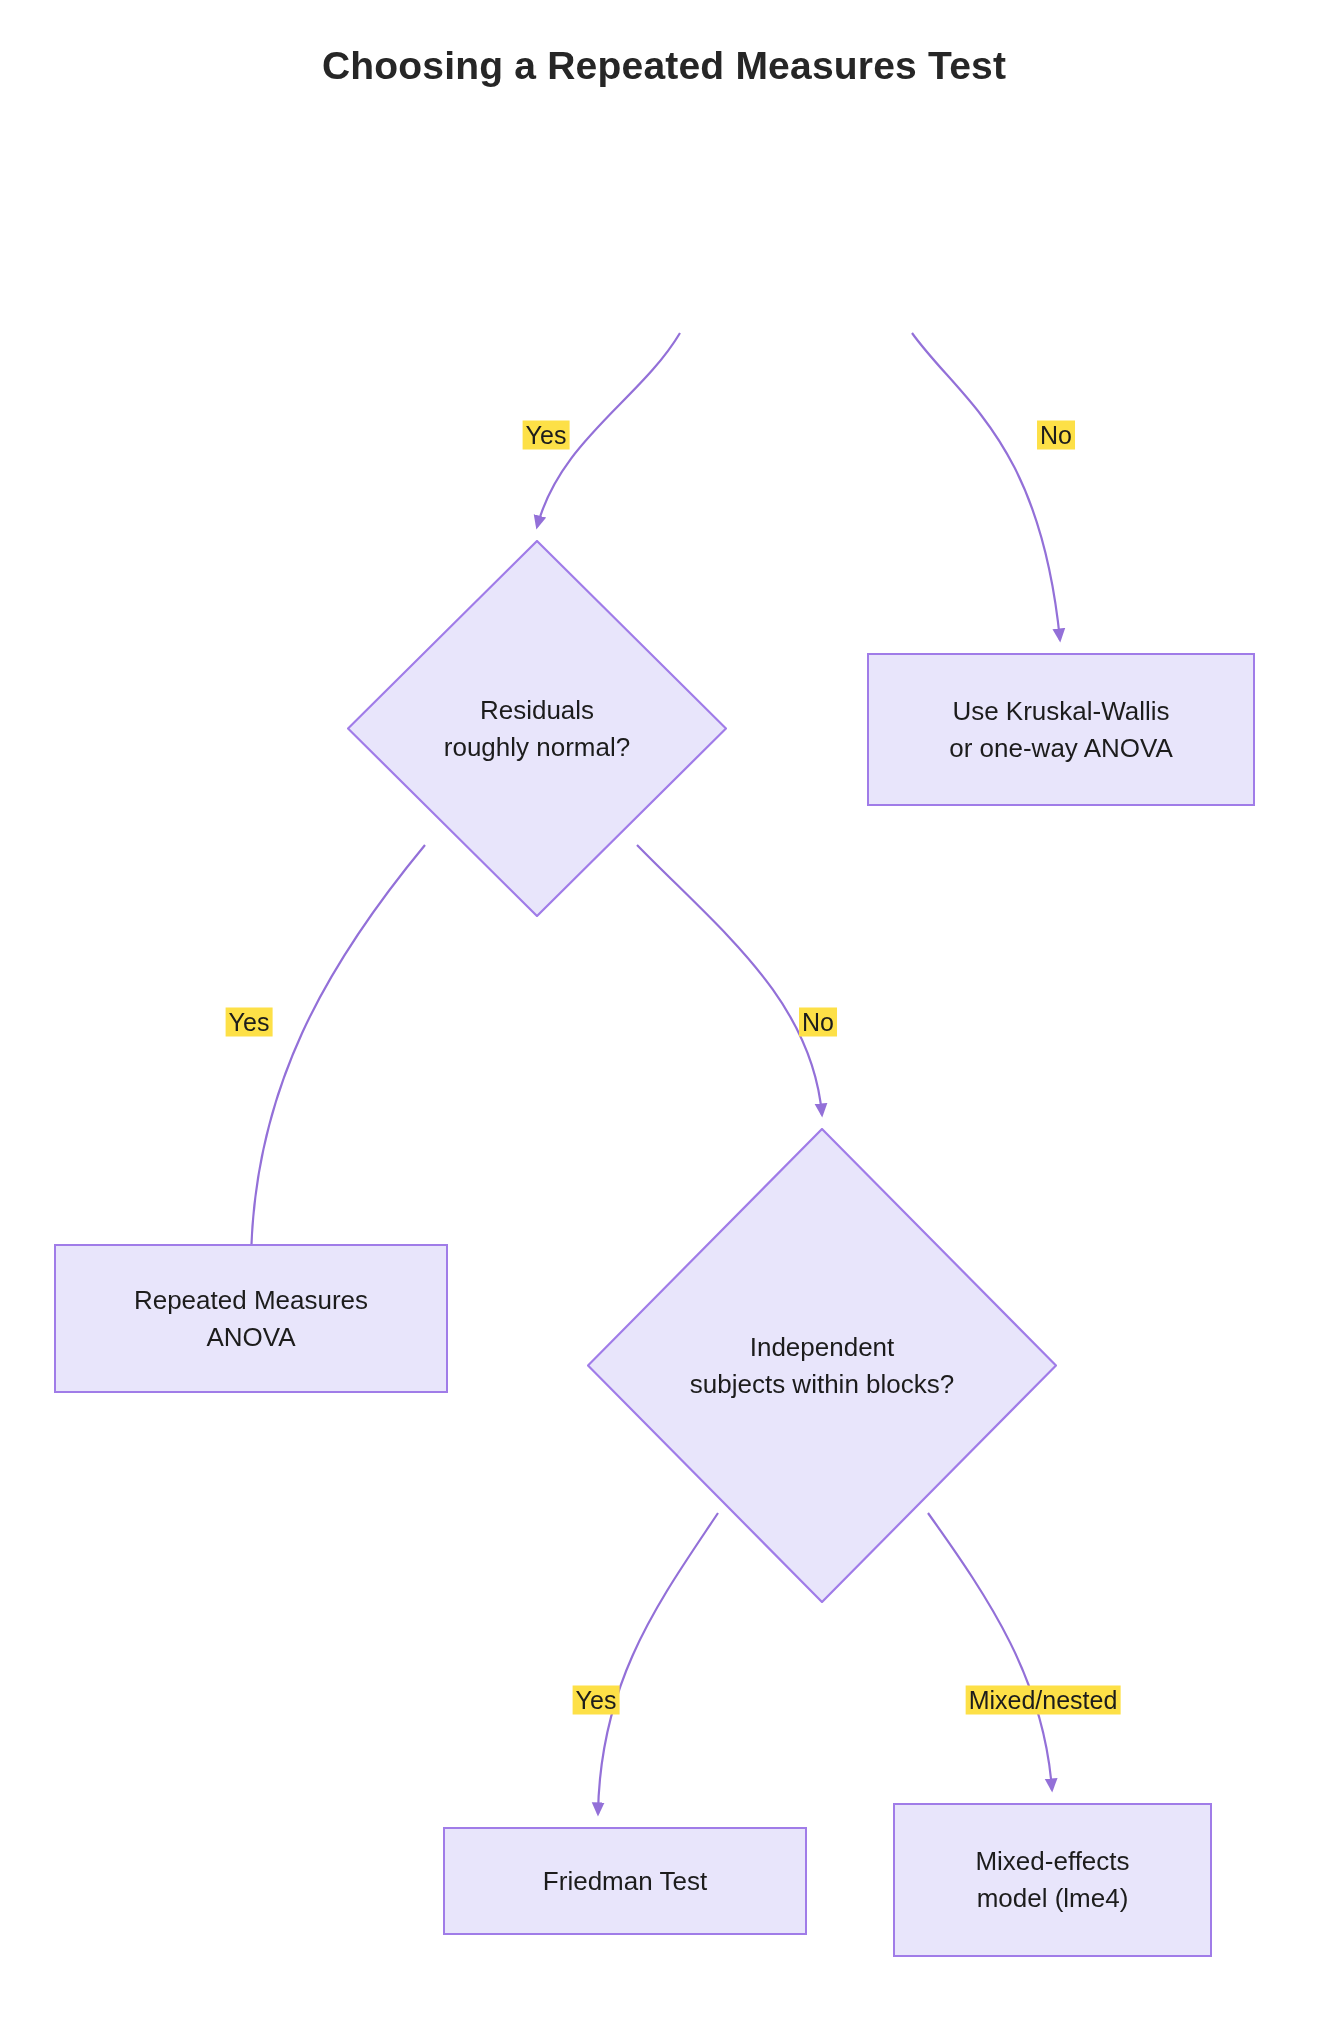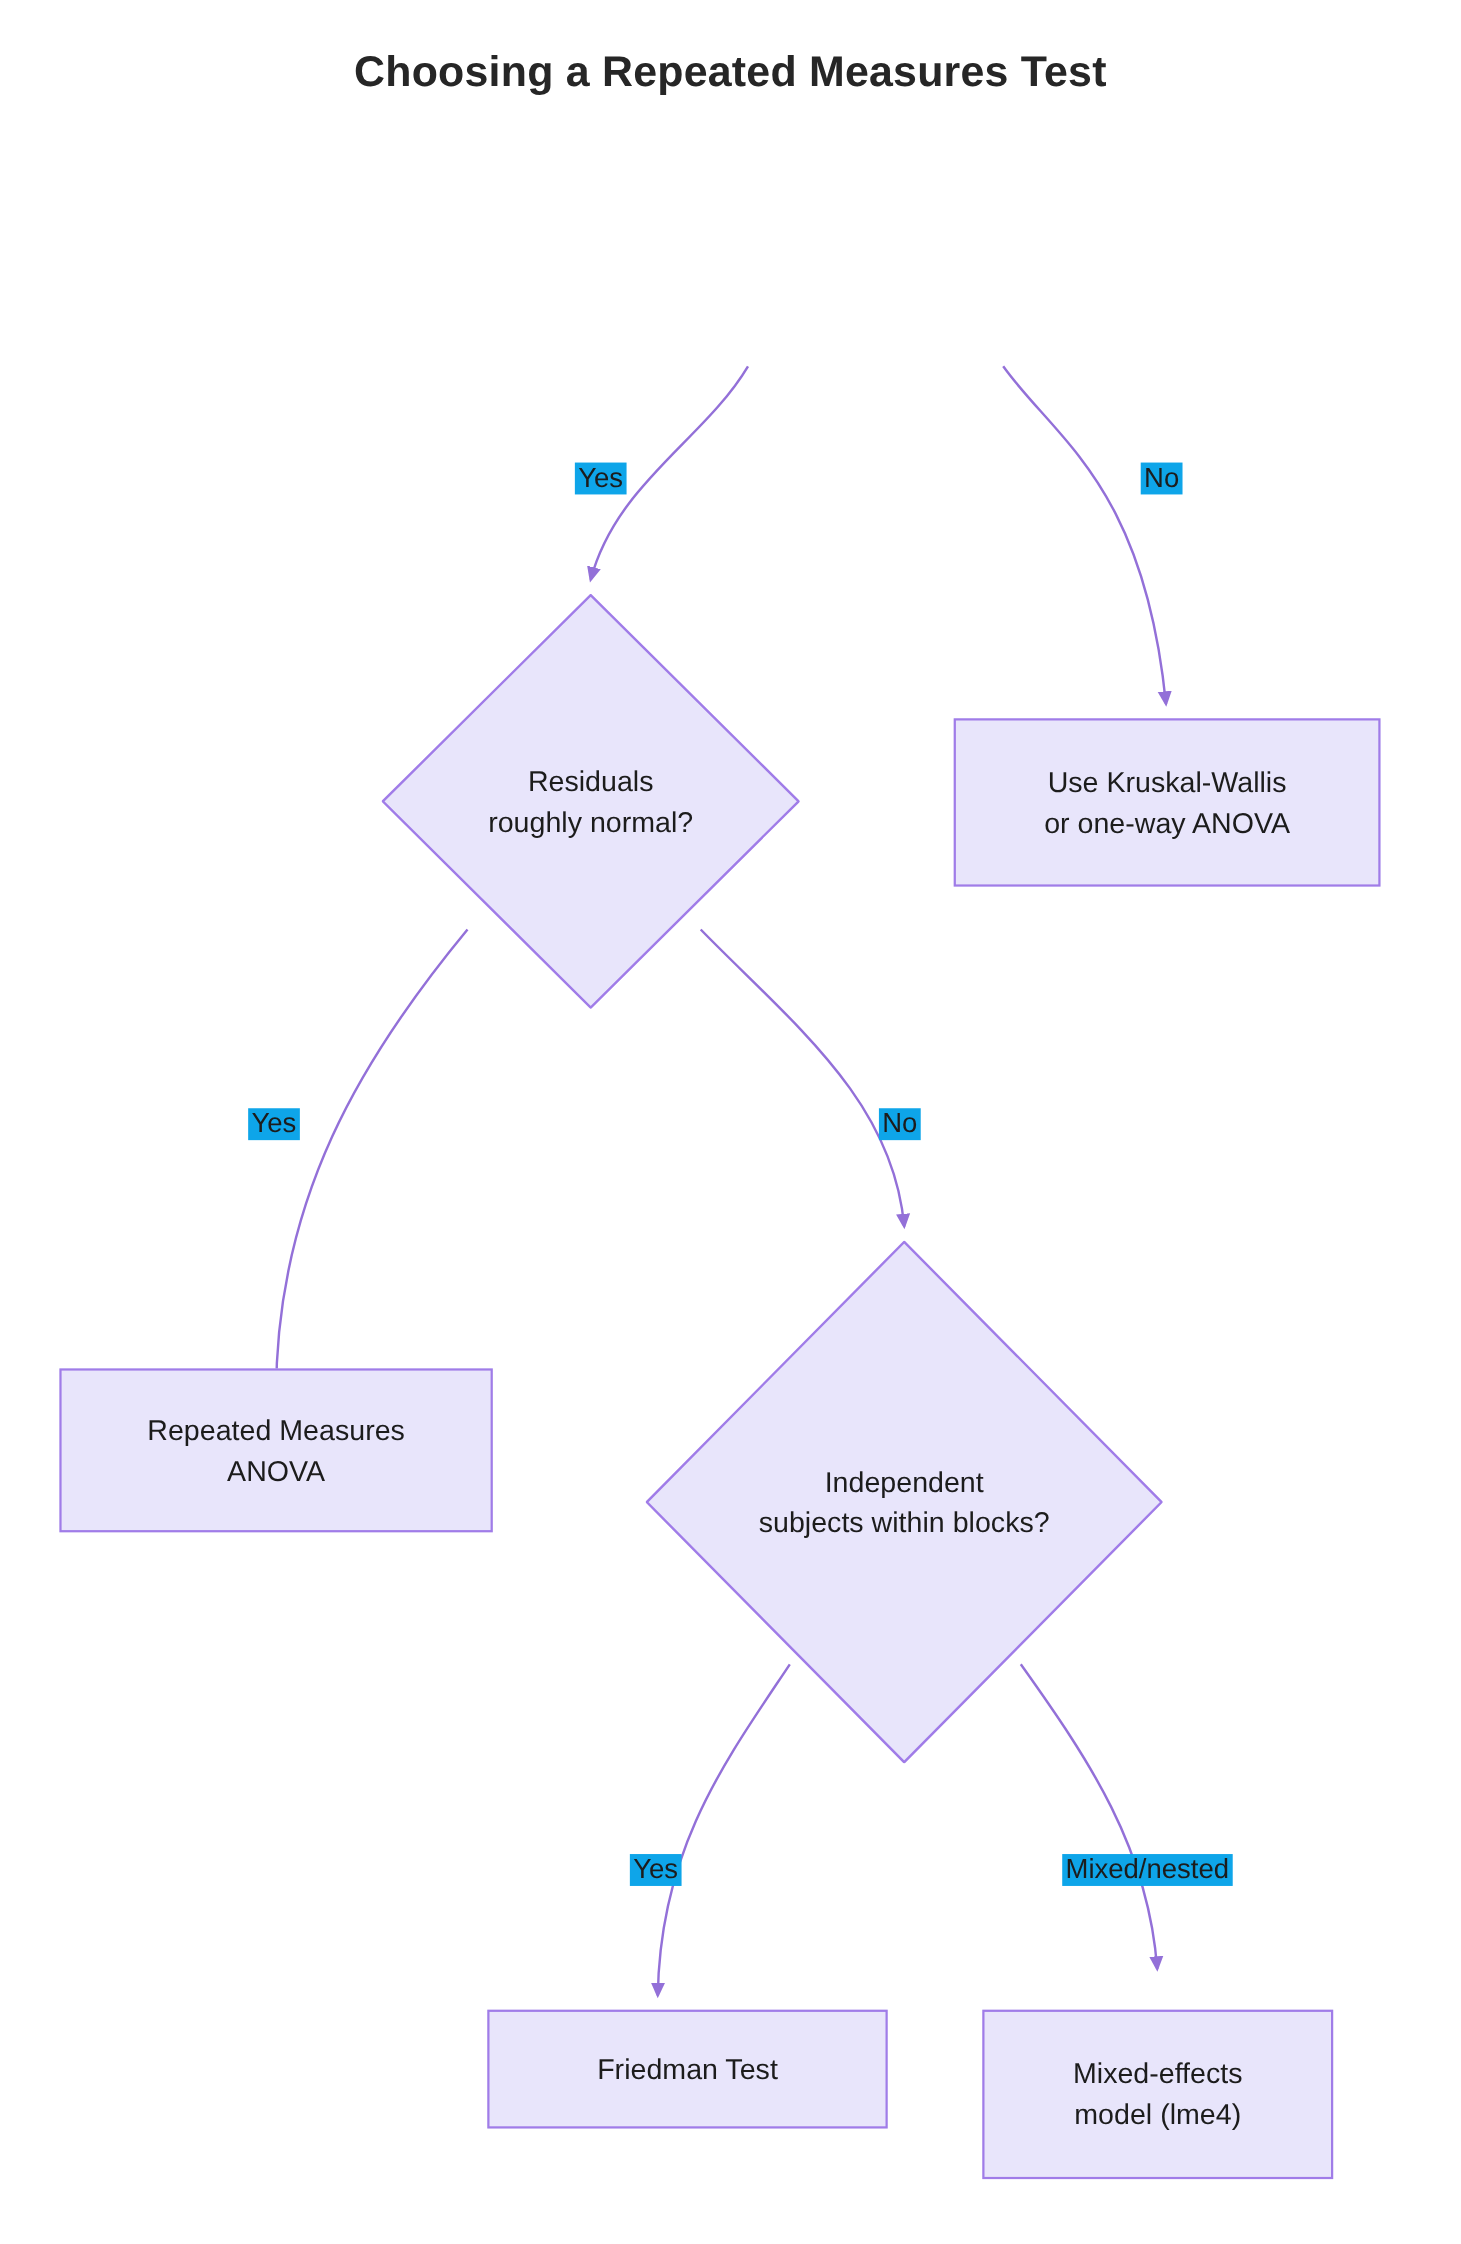--- a/index.html
+++ b/index.html
@@ -69,21 +69,21 @@
     position: absolute;
     left: 0; top: 0;
     width: 100%;
     height: 100%;
     z-index: 1;
   }
   .edge-label {
     position: absolute;
     font-size: 25px;
     color: #1c1c1c;
-    background: #0ea5e9;
+    background: #fde047;
     padding: 0 3px;
     white-space: nowrap;
     transform: translate(-50%, -50%);
   }
 </style>
 </head>
 <body>
 
 <div id="canvas">
 
@@ -133,21 +133,21 @@
       <polygon points="235,1 469,237.5 235,474 1,237.5" fill="#e8e5fb" stroke="#a07ce8" stroke-width="2.2"></polygon>
     </svg>
     <span class="dtext">Independent
 subjects within blocks?</span>
   </div>
 
   <div class="node box" style="left:443px; top:1827px; width:364px; height:108px;">
     <span>Friedman Test</span>
   </div>
 
-  <div class="node box" style="left:893px; top:1803px; width:319px; height:154px;margin-top:24px;">
+  <div class="node box" style="left:893px; top:1803px; width:319px; height:154px;">
     <span>Mixed-effects
 model (lme4)</span>
   </div>
 
   <div class="edge-label" style="left:546px; top:435px;">Yes</div>
   <div class="edge-label" style="left:1056px; top:435px;">No</div>
   <div class="edge-label" style="left:249px; top:1022px;">Yes</div>
   <div class="edge-label" style="left:818px; top:1022px;">No</div>
   <div class="edge-label" style="left:596px; top:1700px;">Yes</div>
   <div class="edge-label" style="left:1043px; top:1700px;">Mixed/nested</div>

